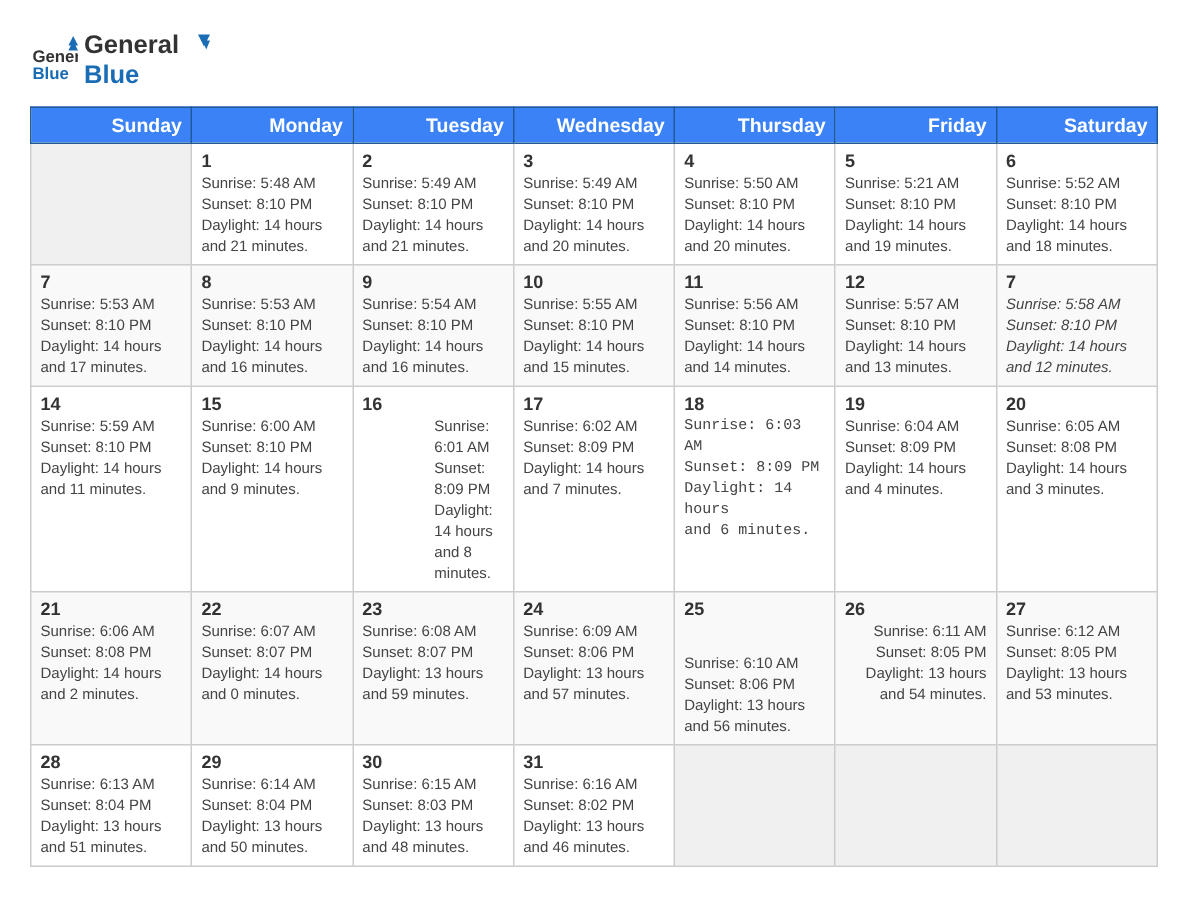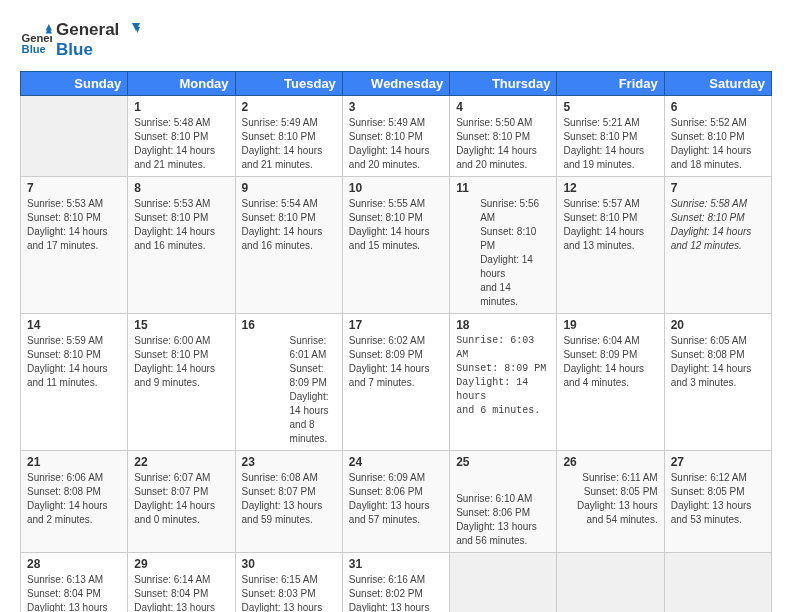--- a/index.html
+++ b/index.html
@@ -187,21 +187,21 @@
         </td>
         <td>
           <span class="day-number">10</span>
           <div class="day-info" style="white-space: pre-line;">Sunrise: 5:55 AM
 Sunset: 8:10 PM
 Daylight: 14 hours
 and 15 minutes.</div>
         </td>
         <td>
           <span class="day-number">11</span>
-          <div class="day-info" style="white-space: pre-line; margin-left: 24px;">Sunrise: 5:56 AM
+          <div class="day-info" style="white-space: pre-line;">Sunrise: 5:56 AM
 Sunset: 8:10 PM
 Daylight: 14 hours
 and 14 minutes.</div>
         </td>
         <td>
           <span class="day-number">12</span>
           <div class="day-info" style="white-space: pre-line;">Sunrise: 5:57 AM
 Sunset: 8:10 PM
 Daylight: 14 hours
 and 13 minutes.</div>

